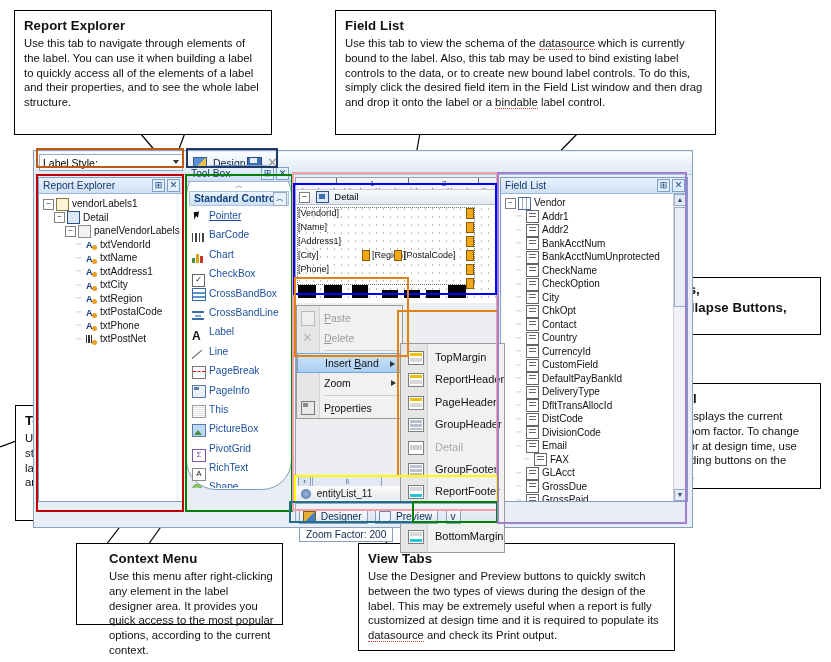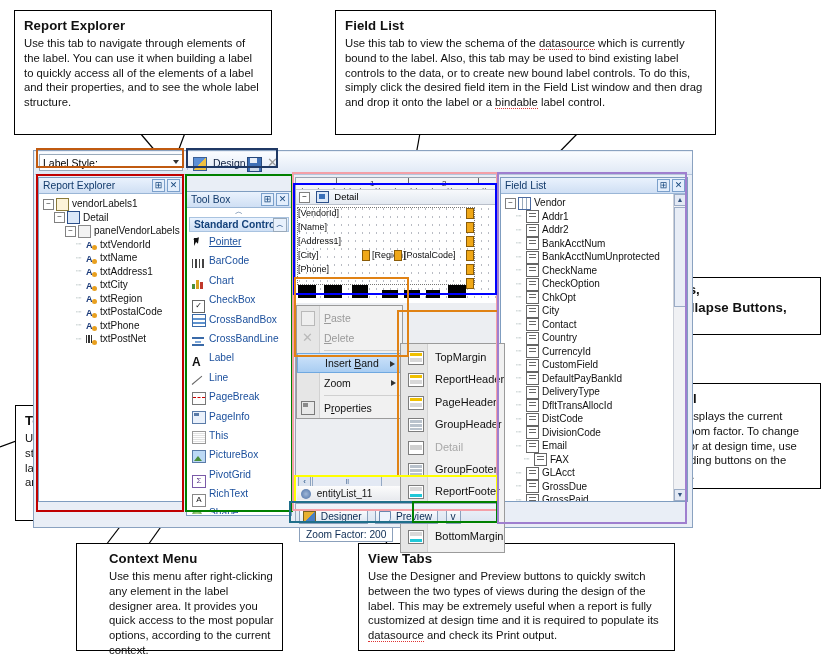--- a/index.html
+++ b/index.html
@@ -140,21 +140,21 @@
 <div class="callout" id="co-zoom" style="left:611px;top:383px;width:210px;height:106px;">
   <span class="ttl">Zoom Panel</span>
   <span class="bdy">This section displays the current value of the zoom factor. To change the zoom factor at design time, use the corresponding buttons on the Context Menu.</span>
 </div>
 
 <div class="callout" id="co-tbx" style="left:15px;top:405px;width:160px;height:116px;">
   <span class="ttl">Toolbox</span>
   <span class="bdy">Use this tab to add standard controls to the label. Simply drag and drop an item onto the label.</span>
 </div>
 
-<div class="callout" id="co-ctx" style="left:76px;top:543px;width:207px;height:108px;padding-left:32px;">
+<div class="callout" id="co-ctx" style="left:76px;top:543px;width:207px;height:82px;padding-left:32px;">
   <span class="ttl">Context Menu</span>
   <span class="bdy">Use this menu after right-clicking any element in the label designer area. It provides you quick access to the most popular options, according to the current context.</span>
 </div>
 
 <div class="callout" id="co-vt" style="left:358px;top:543px;width:317px;height:108px;">
   <span class="ttl">View Tabs</span>
   <span class="bdy"><span>Use the Designer and Preview buttons to quickly switch between the two types of views during the design of the label. This may be extremely useful when a report is fully customized at design time and it is required to populate its </span><span class="u-sq">datasource</span><span> and check its Print output.</span></span>
 </div>
 
 <div class="abs" id="appwin">
@@ -194,21 +194,21 @@
         <div class="tr" style="padding-left: 33px;"><span class="dash">┈</span><span class="ic" style="position:relative;"><b style="position:absolute;left:0;top:0;font-size:9px;font-weight:bold;color:#1a3a7a;">A</b><i style="position:absolute;right:0;bottom:0;width:5px;height:5px;background:#e8a020;border-radius:50%;"></i></span><span>txtName</span></div>
         <div class="tr" style="padding-left: 33px;"><span class="dash">┈</span><span class="ic" style="position:relative;"><b style="position:absolute;left:0;top:0;font-size:9px;font-weight:bold;color:#1a3a7a;">A</b><i style="position:absolute;right:0;bottom:0;width:5px;height:5px;background:#e8a020;border-radius:50%;"></i></span><span>txtAddress1</span></div>
         <div class="tr" style="padding-left: 33px;"><span class="dash">┈</span><span class="ic" style="position:relative;"><b style="position:absolute;left:0;top:0;font-size:9px;font-weight:bold;color:#1a3a7a;">A</b><i style="position:absolute;right:0;bottom:0;width:5px;height:5px;background:#e8a020;border-radius:50%;"></i></span><span>txtCity</span></div>
         <div class="tr" style="padding-left: 33px;"><span class="dash">┈</span><span class="ic" style="position:relative;"><b style="position:absolute;left:0;top:0;font-size:9px;font-weight:bold;color:#1a3a7a;">A</b><i style="position:absolute;right:0;bottom:0;width:5px;height:5px;background:#e8a020;border-radius:50%;"></i></span><span>txtRegion</span></div>
         <div class="tr" style="padding-left: 33px;"><span class="dash">┈</span><span class="ic" style="position:relative;"><b style="position:absolute;left:0;top:0;font-size:9px;font-weight:bold;color:#1a3a7a;">A</b><i style="position:absolute;right:0;bottom:0;width:5px;height:5px;background:#e8a020;border-radius:50%;"></i></span><span>txtPostalCode</span></div>
         <div class="tr" style="padding-left: 33px;"><span class="dash">┈</span><span class="ic" style="position:relative;"><b style="position:absolute;left:0;top:0;font-size:9px;font-weight:bold;color:#1a3a7a;">A</b><i style="position:absolute;right:0;bottom:0;width:5px;height:5px;background:#e8a020;border-radius:50%;"></i></span><span>txtPhone</span></div>
         <div class="tr" style="padding-left: 33px;"><span class="dash">┈</span><span class="ic" style="position:relative;"><i style="position:absolute;left:0;top:1px;width:1px;height:8px;background:#333;"></i><i style="position:absolute;left:2px;top:1px;width:2px;height:8px;background:#333;"></i><i style="position:absolute;left:5px;top:1px;width:1px;height:8px;background:#333;"></i><i style="position:absolute;right:0;bottom:0;width:5px;height:5px;background:#e8a020;border-radius:50%;"></i></span><span>txtPostNet</span></div>
       </div>
   </div>
 
-  <div class="panel" style="left:152px;top:40px;width:106px;height:325px;">
+  <div class="panel" style="left:152px;top:14px;width:106px;height:325px;border-radius:30px;">
     <div class="panel-hdr">
       <span>Tool Box</span>
       <span class="hdr-btn" style="right:17px;">⊞</span>
       <span class="hdr-btn" style="right:2px;">✕</span>
     </div>
     <div style="height:9px;text-align:center;font-size:8px;color:#4a6c96;line-height:8px;">
       <span>︿</span>
     </div>
     <div class="tbx-cat" style="margin:0 2px;">
       <span>Standard Contro</span>
@@ -313,22 +313,22 @@
     </div>
     <div style="position:relative;height:307px;overflow:hidden;">
       <div class="tree" id="fl-tree" style="padding-top:2px;">
           <div class="tr"><span class="exp">−</span><span class="ic" style="border:1px solid #4a6aa0;background:repeating-linear-gradient(90deg,#fff,#fff 3px,#9ab 3px,#9ab 4px);"></span><span>Vendor</span></div>
           <div class="tr" style="padding-left: 11px;"><span class="dash">┈</span><span class="ic" style="border:1px solid #666;background:#fff;position:relative;"><i style="position:absolute;left:2px;top:2px;right:2px;height:1px;background:#666;"></i><i style="position:absolute;left:2px;top:5px;right:2px;height:1px;background:#666;"></i></span><span>Addr1</span></div>
           <div class="tr" style="padding-left: 11px;"><span class="dash">┈</span><span class="ic" style="border:1px solid #666;background:#fff;position:relative;"><i style="position:absolute;left:2px;top:2px;right:2px;height:1px;background:#666;"></i><i style="position:absolute;left:2px;top:5px;right:2px;height:1px;background:#666;"></i></span><span>Addr2</span></div>
           <div class="tr" style="padding-left: 11px;"><span class="dash">┈</span><span class="ic" style="border:1px solid #666;background:#fff;position:relative;"><i style="position:absolute;left:2px;top:2px;right:2px;height:1px;background:#666;"></i><i style="position:absolute;left:2px;top:5px;right:2px;height:1px;background:#666;"></i></span><span>BankAcctNum</span></div>
           <div class="tr" style="padding-left: 11px;"><span class="dash">┈</span><span class="ic" style="border:1px solid #666;background:#fff;position:relative;"><i style="position:absolute;left:2px;top:2px;right:2px;height:1px;background:#666;"></i><i style="position:absolute;left:2px;top:5px;right:2px;height:1px;background:#666;"></i></span><span>BankAcctNumUnprotected</span></div>
           <div class="tr" style="padding-left: 11px;"><span class="dash">┈</span><span class="ic" style="border:1px solid #666;background:#fff;position:relative;"><i style="position:absolute;left:2px;top:2px;right:2px;height:1px;background:#666;"></i><i style="position:absolute;left:2px;top:5px;right:2px;height:1px;background:#666;"></i></span><span>CheckName</span></div>
           <div class="tr" style="padding-left: 11px;"><span class="dash">┈</span><span class="ic" style="border:1px solid #666;background:#fff;position:relative;"><i style="position:absolute;left:2px;top:2px;right:2px;height:1px;background:#666;"></i><i style="position:absolute;left:2px;top:5px;right:2px;height:1px;background:#666;"></i></span><span>CheckOption</span></div>
+          <div class="tr" style="padding-left: 11px;"><span class="dash">┈</span><span class="ic" style="border:1px solid #666;background:#fff;position:relative;"><i style="position:absolute;left:2px;top:2px;right:2px;height:1px;background:#666;"></i><i style="position:absolute;left:2px;top:5px;right:2px;height:1px;background:#666;"></i></span><span>City</span></div>
           <div class="tr" style="padding-left: 11px;"><span class="dash">┈</span><span class="ic" style="border:1px solid #666;background:#fff;position:relative;"><i style="position:absolute;left:2px;top:2px;right:2px;height:1px;background:#666;"></i><i style="position:absolute;left:2px;top:5px;right:2px;height:1px;background:#666;"></i></span><span>ChkOpt</span></div>
-          <div class="tr" style="padding-left: 11px;"><span class="dash">┈</span><span class="ic" style="border:1px solid #666;background:#fff;position:relative;"><i style="position:absolute;left:2px;top:2px;right:2px;height:1px;background:#666;"></i><i style="position:absolute;left:2px;top:5px;right:2px;height:1px;background:#666;"></i></span><span>City</span></div>
           <div class="tr" style="padding-left: 11px;"><span class="dash">┈</span><span class="ic" style="border:1px solid #666;background:#fff;position:relative;"><i style="position:absolute;left:2px;top:2px;right:2px;height:1px;background:#666;"></i><i style="position:absolute;left:2px;top:5px;right:2px;height:1px;background:#666;"></i></span><span>Contact</span></div>
           <div class="tr" style="padding-left: 11px;"><span class="dash">┈</span><span class="ic" style="border:1px solid #666;background:#fff;position:relative;"><i style="position:absolute;left:2px;top:2px;right:2px;height:1px;background:#666;"></i><i style="position:absolute;left:2px;top:5px;right:2px;height:1px;background:#666;"></i></span><span>Country</span></div>
           <div class="tr" style="padding-left: 11px;"><span class="dash">┈</span><span class="ic" style="border:1px solid #666;background:#fff;position:relative;"><i style="position:absolute;left:2px;top:2px;right:2px;height:1px;background:#666;"></i><i style="position:absolute;left:2px;top:5px;right:2px;height:1px;background:#666;"></i></span><span>CurrencyId</span></div>
           <div class="tr" style="padding-left: 11px;"><span class="dash">┈</span><span class="ic" style="border:1px solid #666;background:#fff;position:relative;"><i style="position:absolute;left:2px;top:2px;right:2px;height:1px;background:#666;"></i><i style="position:absolute;left:2px;top:5px;right:2px;height:1px;background:#666;"></i></span><span>CustomField</span></div>
           <div class="tr" style="padding-left: 11px;"><span class="dash">┈</span><span class="ic" style="border:1px solid #666;background:#fff;position:relative;"><i style="position:absolute;left:2px;top:2px;right:2px;height:1px;background:#666;"></i><i style="position:absolute;left:2px;top:5px;right:2px;height:1px;background:#666;"></i></span><span>DefaultPayBankId</span></div>
           <div class="tr" style="padding-left: 11px;"><span class="dash">┈</span><span class="ic" style="border:1px solid #666;background:#fff;position:relative;"><i style="position:absolute;left:2px;top:2px;right:2px;height:1px;background:#666;"></i><i style="position:absolute;left:2px;top:5px;right:2px;height:1px;background:#666;"></i></span><span>DeliveryType</span></div>
           <div class="tr" style="padding-left: 11px;"><span class="dash">┈</span><span class="ic" style="border:1px solid #666;background:#fff;position:relative;"><i style="position:absolute;left:2px;top:2px;right:2px;height:1px;background:#666;"></i><i style="position:absolute;left:2px;top:5px;right:2px;height:1px;background:#666;"></i></span><span>DfltTransAllocId</span></div>
           <div class="tr" style="padding-left: 11px;"><span class="dash">┈</span><span class="ic" style="border:1px solid #666;background:#fff;position:relative;"><i style="position:absolute;left:2px;top:2px;right:2px;height:1px;background:#666;"></i><i style="position:absolute;left:2px;top:5px;right:2px;height:1px;background:#666;"></i></span><span>DistCode</span></div>
           <div class="tr" style="padding-left: 11px;"><span class="dash">┈</span><span class="ic" style="border:1px solid #666;background:#fff;position:relative;"><i style="position:absolute;left:2px;top:2px;right:2px;height:1px;background:#666;"></i><i style="position:absolute;left:2px;top:5px;right:2px;height:1px;background:#666;"></i></span><span>DivisionCode</span></div>
           <div class="tr" style="padding-left: 11px;"><span class="dash">┈</span><span class="ic" style="border:1px solid #666;background:#fff;position:relative;"><i style="position:absolute;left:2px;top:2px;right:2px;height:1px;background:#666;"></i><i style="position:absolute;left:2px;top:5px;right:2px;height:1px;background:#666;"></i></span><span>Email</span></div>

